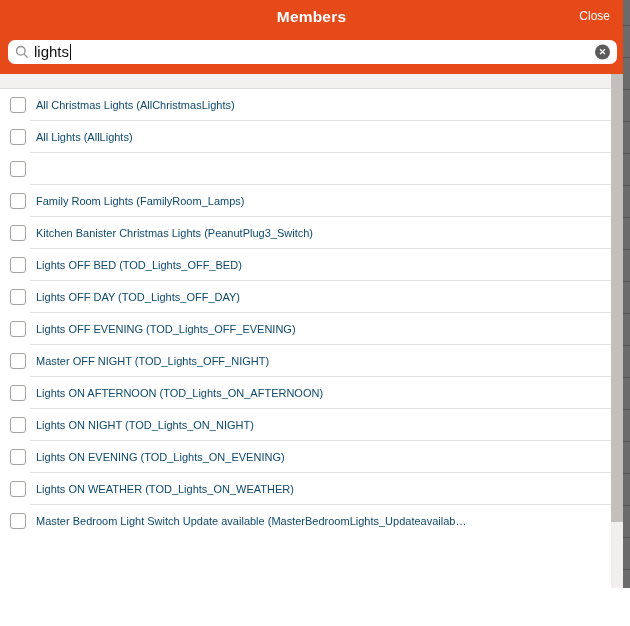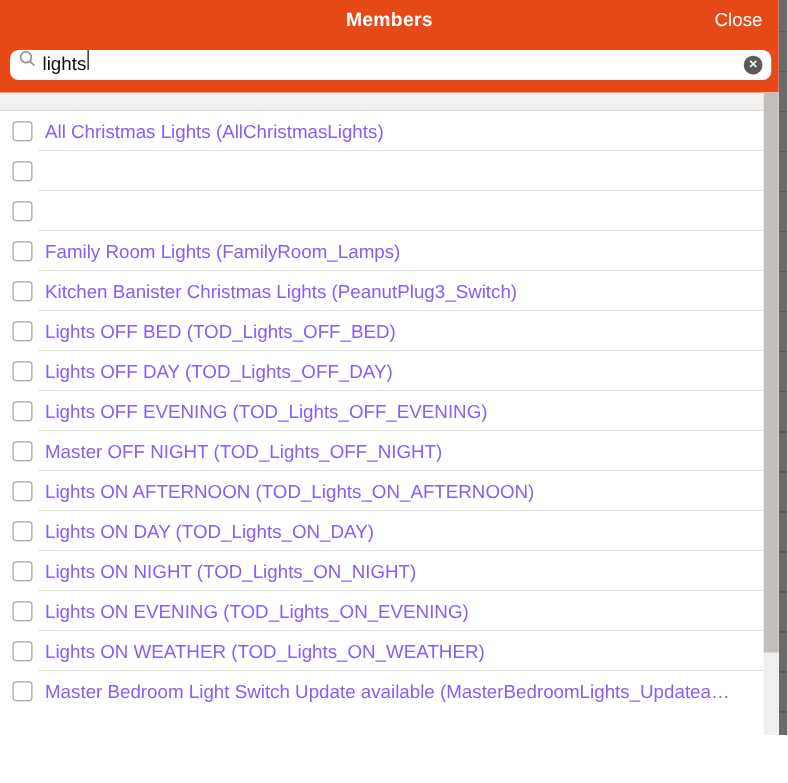--- a/index.html
+++ b/index.html
@@ -31,30 +31,30 @@
     background: #e64a19;
   }
   .header-title {
     position: absolute; top: 6px; left: 0; right: 0;
     text-align: center;
     color: #ffffff; font-size: 15.5px; font-weight: bold;
     line-height: 21px; letter-spacing: 0.2px;
   }
   .close-btn {
     position: absolute; top: 6px; right: 13px;
-    color: #ffffff; font-size: 15px; line-height: 21px;
+    color: #ffffff; font-size: 12px; line-height: 21px;
     cursor: pointer; text-decoration: none;
   }
 
   
   .searchbox {
     position: absolute; top: 40px; left: 8px;
     width: 609px; height: 24px;
     background: #ffffff; border-radius: 7px;
-    display: flex; 
+    display: flex; align-items: center;
   }
   .search-glass { flex: 0 0 auto; margin: 0 5px 0 7px; display: block; }
   .search-value {
     color: #111111; font-size: 15px; line-height: 24px; white-space: pre;
   }
   .caret {
     display: inline-block; width: 1px; height: 16px;
     background: #111; margin-left: 1px; vertical-align: -3px;
   }
   .clear-btn {
@@ -84,21 +84,21 @@
   }
   .member-row:last-child::after { display: none; }
   .checkbox {
     flex: 0 0 auto;
     width: 16px; height: 16px; margin-left: 10px;
     border: 1px solid #a9a49f; border-radius: 3px;
     background: #ffffff;
   }
   .member-label {
     margin-left: 10px; padding-right: 4px;
-    color: #8b5cf6; font-size: 15px;
+    color: #0c4a6e; font-size: 11px;
     white-space: nowrap; overflow: hidden; text-overflow: ellipsis;
     max-width: 556px;
   }
 
   
   .scrollbar {
     position: absolute; top: 74px; left: 611px;
     width: 12px; height: 552px;
     background: #f1efed;
   }
@@ -147,20 +147,21 @@
 
     <div class="member-list">
 
         <div class="member-row">
           <span class="checkbox"></span>
           <span class="member-label">All Christmas Lights (AllChristmasLights)</span>
         </div>
 
         <div class="member-row">
           <span class="checkbox"></span>
+          <span class="member-label">All Lights (AllLights)</span>
         </div>
 
         <div class="member-row">
           <span class="checkbox"></span>
         </div>
 
         <div class="member-row">
           <span class="checkbox"></span>
           <span class="member-label">Family Room Lights (FamilyRoom_Lamps)</span>
         </div>
@@ -190,24 +191,20 @@
           <span class="checkbox"></span>
           <span class="member-label">Master OFF NIGHT (TOD_Lights_OFF_NIGHT)</span>
         </div>
 
         <div class="member-row">
           <span class="checkbox"></span>
           <span class="member-label">Lights ON AFTERNOON (TOD_Lights_ON_AFTERNOON)</span>
         </div>
 
 
-        <div class="member-row">
-          <span class="checkbox"></span>
-          <span class="member-label">Lights ON DAY (TOD_Lights_ON_DAY)</span>
-        </div>
 
         <div class="member-row">
           <span class="checkbox"></span>
           <span class="member-label">Lights ON NIGHT (TOD_Lights_ON_NIGHT)</span>
         </div>
 
         <div class="member-row">
           <span class="checkbox"></span>
           <span class="member-label">Lights ON EVENING (TOD_Lights_ON_EVENING)</span>
         </div>

